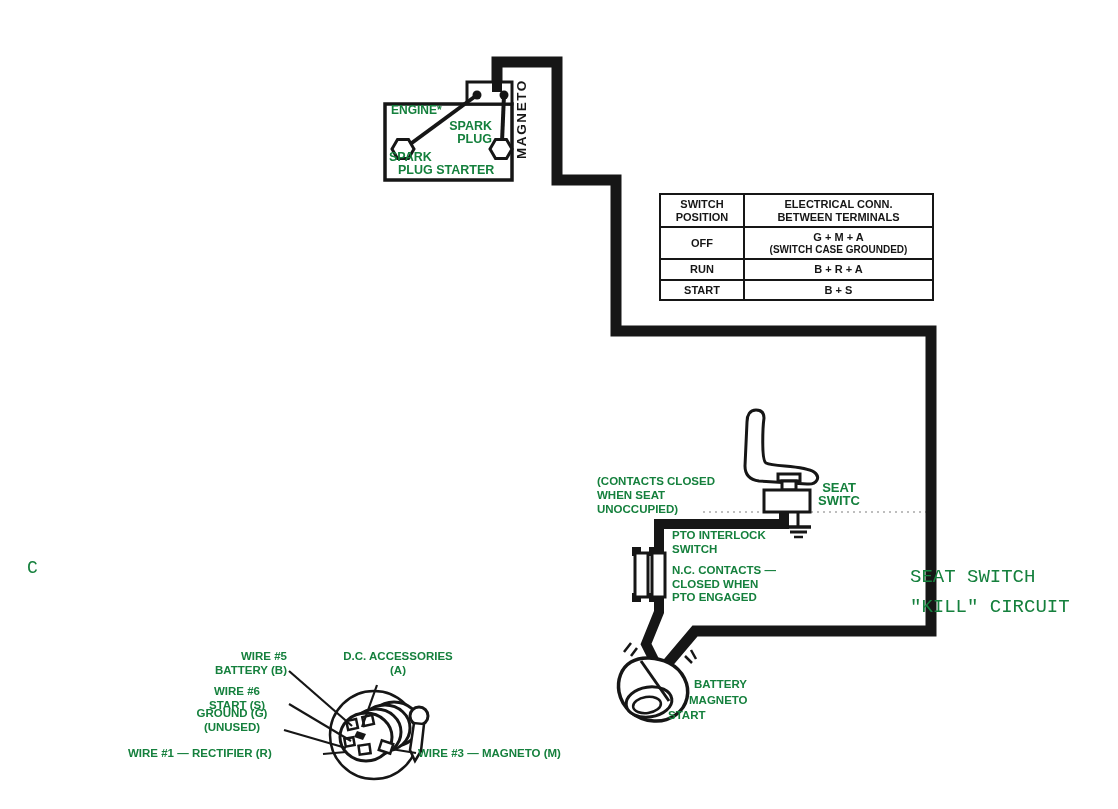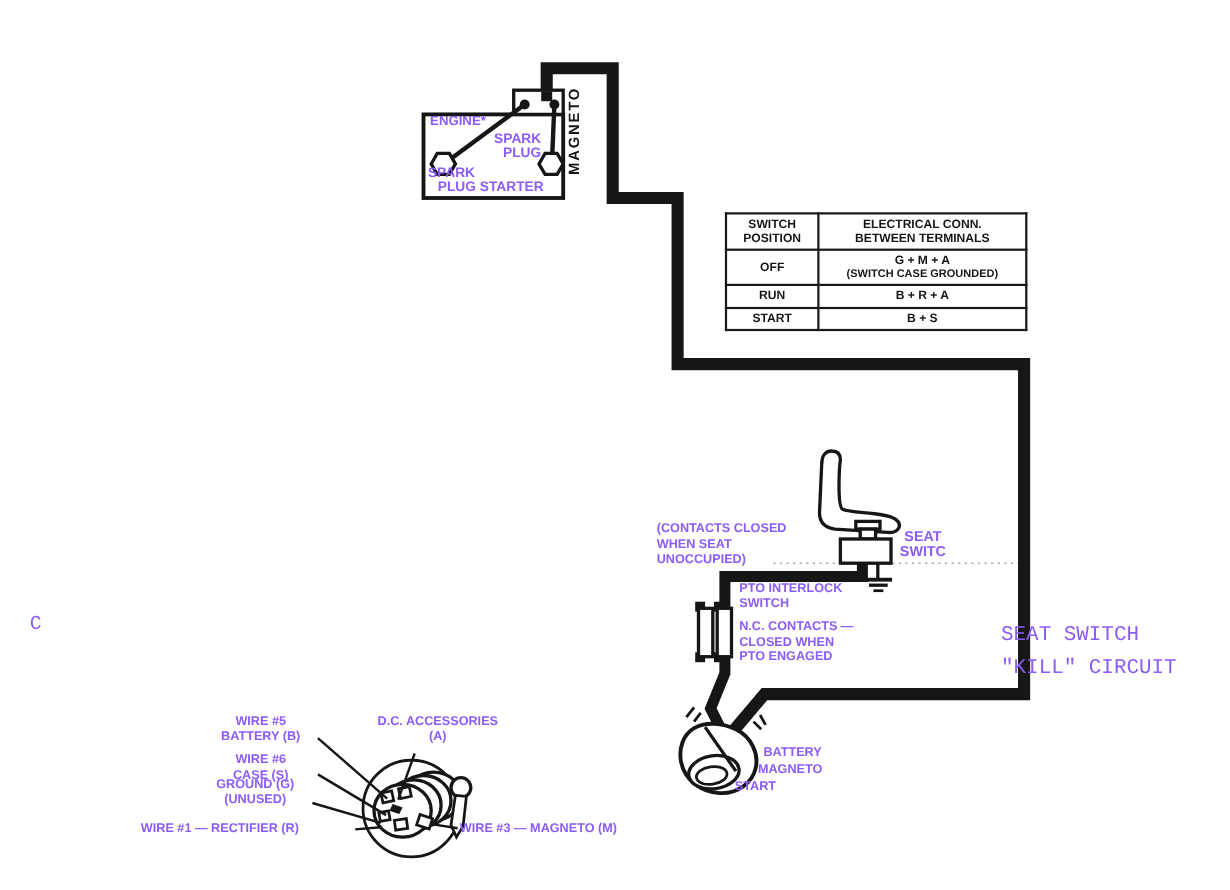--- a/index.html
+++ b/index.html
@@ -3,21 +3,21 @@
 <meta charset="utf-8">
 <style>
   * { margin:0; padding:0; box-sizing:border-box; }
   html,body { background:#ffffff; }
   .canvas {
     position:relative; width:1118px; height:809px; background:#ffffff;
     font-family:"Liberation Sans", sans-serif; color:#161616; overflow:hidden;
   }
   svg.layer { position:absolute; left:0; top:0; }
   .lbl { position:absolute; font-weight:bold; font-size:11.5px; line-height:13.5px;
-         white-space:nowrap; color:#8b5cf6; }
+         white-space:nowrap; color:#15803d; }
   .lbl.center { text-align:center; }
   .lbl.right  { text-align:right; }
   .mono { font-family:"Liberation Mono", "DejaVu Sans Mono", monospace; font-weight:normal; }
   .engine-title { font-size:12px; }
   .plug-lbl { font-size:12.5px; line-height:13px; }
   .starter-lbl { font-size:12.5px; line-height:13px; }
   .magneto-lbl {
     position:absolute; left:514px; top:159px; transform:rotate(-90deg);
     transform-origin:0 0; font-weight:bold; font-size:13.5px; letter-spacing:1.6px;
     white-space:nowrap;
@@ -205,31 +205,31 @@
   </div>
 
   <div class="lbl mono page-marker" style="left:27px; top:562px;">C</div>
 
   <div class="lbl iswitch-lbls" style="left:668px; top:677px;">
     <div style="margin-left:26px;">BATTERY</div>
     <div style="margin-left:21px;">MAGNETO</div>
     <div>START</div>
   </div>
 
-  <div class="lbl center" style="left:187px; top:650px; width:100px;">
+  <div class="lbl center" style="left:187px; top:650px; width:100px;text-align:right;">
     <div>WIRE #5</div>
     <div>BATTERY (B)</div>
   </div>
   <div class="lbl center" style="left:328px; top:650px; width:140px;">
     <div>D.C. ACCESSORIES</div>
     <div>(A)</div>
   </div>
   <div class="lbl center" style="left:187px; top:685px; width:100px;">
     <div>WIRE #6</div>
-    <div>CASE (S)</div>
+    <div>START (S)</div>
   </div>
   <div class="lbl center" style="left:182px; top:707px; width:100px;">
     <div>GROUND (G)</div>
     <div>(UNUSED)</div>
   </div>
   <div class="lbl" style="left:128px; top:747px;">WIRE #1 — RECTIFIER (R)</div>
   <div class="lbl" style="left:418px; top:747px;">WIRE #3 — MAGNETO (M)</div>
 
 </div>
 

